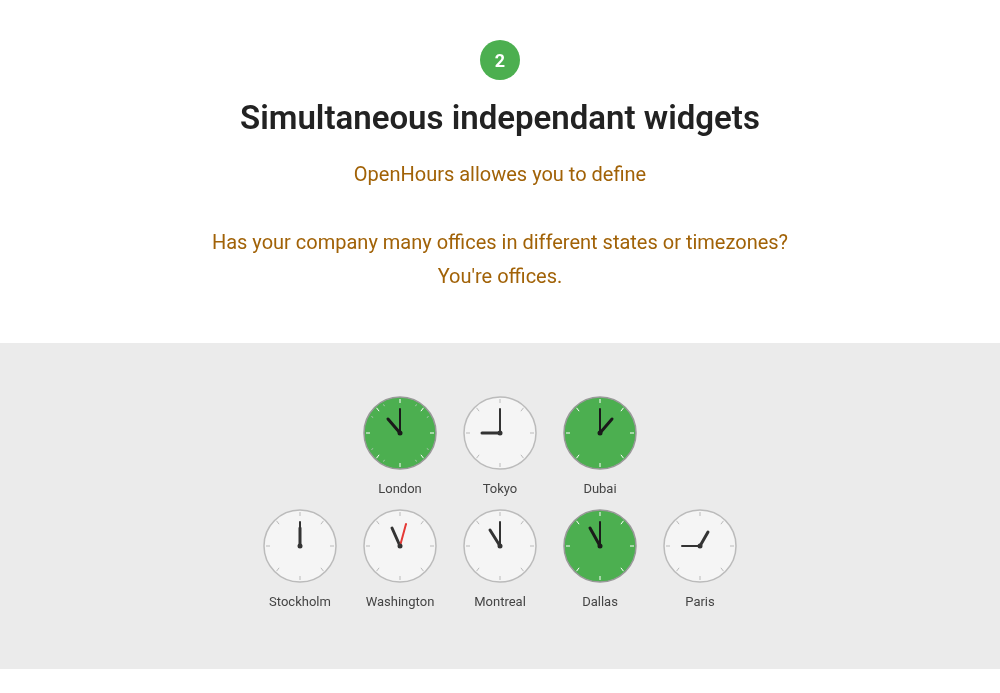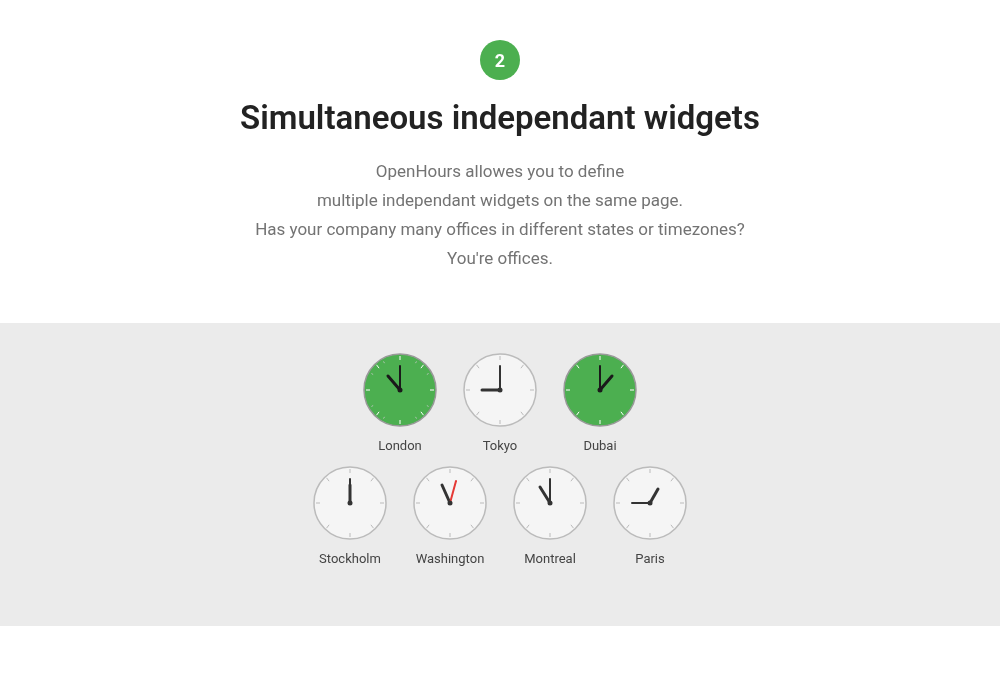--- a/index.html
+++ b/index.html
@@ -26,28 +26,28 @@
     }
 
     .main-title {
       font-size: 33px;
       font-weight: 600;
       color: #222;
       margin-bottom: 20px;
     }
 
     .description {
-      font-size: 17px;
-      color: #737373;
+      font-size: 20px;
+      color: #a16207;
       line-height: 1.7;
     }
 
     .bottom-section {
       background: #ebebeb;
-      padding: 27px 20px 60px;
+      padding: 50px 20px 60px;
     }
 
     .clocks-container {
       display: flex;
       flex-direction: column;
       align-items: center;
       gap: 10px;
     }
 
     .clocks-row {
@@ -78,21 +78,21 @@
 </head>
 <body>
 
 <div class="top-section">
   <div class="step-badge">
     <span>2</span>
   </div>
   <h2 class="main-title">Simultaneous independant widgets</h2>
   <p class="description">
     <span>OpenHours allowes you to define</span><br>
-    <span>multiple independant widgets on the same page.</span><br>
+    <br>
     <span>Has your company many offices in different states or timezones?</span><br>
     <span>You're offices.</span>
   </p>
 </div>
 
 <div class="bottom-section">
   <div class="clocks-container">
 
     <div class="clocks-row">
 
@@ -239,20 +239,41 @@
           </g>
 
           <line x1="40" y1="40" x2="30" y2="24" stroke="#333" stroke-width="3" stroke-linecap="round"></line>
 
           <line x1="40" y1="40" x2="40" y2="16" stroke="#333" stroke-width="2" stroke-linecap="round"></line>
           <circle cx="40" cy="40" r="2.5" fill="#333"></circle>
         </svg>
         <span class="clock-label">Montreal</span>
       </div>
 
+      <div class="clock-item">
+        <svg class="clock-svg" viewBox="0 0 80 80">
+          <circle cx="40" cy="40" r="36" fill="#4CAF50" stroke="#999" stroke-width="1.5"></circle>
+          <g stroke="#fff" stroke-width="1">
+            <line x1="40" y1="6" x2="40" y2="10"></line>
+            <line x1="40" y1="70" x2="40" y2="74"></line>
+            <line x1="6" y1="40" x2="10" y2="40"></line>
+            <line x1="70" y1="40" x2="74" y2="40"></line>
+            <line x1="16.5" y1="14.8" x2="19.1" y2="18.2"></line>
+            <line x1="63.5" y1="14.8" x2="60.9" y2="18.2"></line>
+            <line x1="16.5" y1="65.2" x2="19.1" y2="61.8"></line>
+            <line x1="63.5" y1="65.2" x2="60.9" y2="61.8"></line>
+          </g>
+
+          <line x1="40" y1="40" x2="30" y2="22" stroke="#1a1a1a" stroke-width="3" stroke-linecap="round"></line>
+
+          <line x1="40" y1="40" x2="40" y2="16" stroke="#1a1a1a" stroke-width="2" stroke-linecap="round"></line>
+          <circle cx="40" cy="40" r="2.5" fill="#1a1a1a"></circle>
+        </svg>
+        <span class="clock-label">Dallas</span>
+      </div>
 
       <div class="clock-item">
         <svg class="clock-svg" viewBox="0 0 80 80">
           <circle cx="40" cy="40" r="36" fill="#f5f5f5" stroke="#bbb" stroke-width="1.5"></circle>
           <g stroke="#bbb" stroke-width="1">
             <line x1="40" y1="6" x2="40" y2="10"></line>
             <line x1="40" y1="70" x2="40" y2="74"></line>
             <line x1="6" y1="40" x2="10" y2="40"></line>
             <line x1="70" y1="40" x2="74" y2="40"></line>
             <line x1="16.5" y1="14.8" x2="19.1" y2="18.2"></line>

